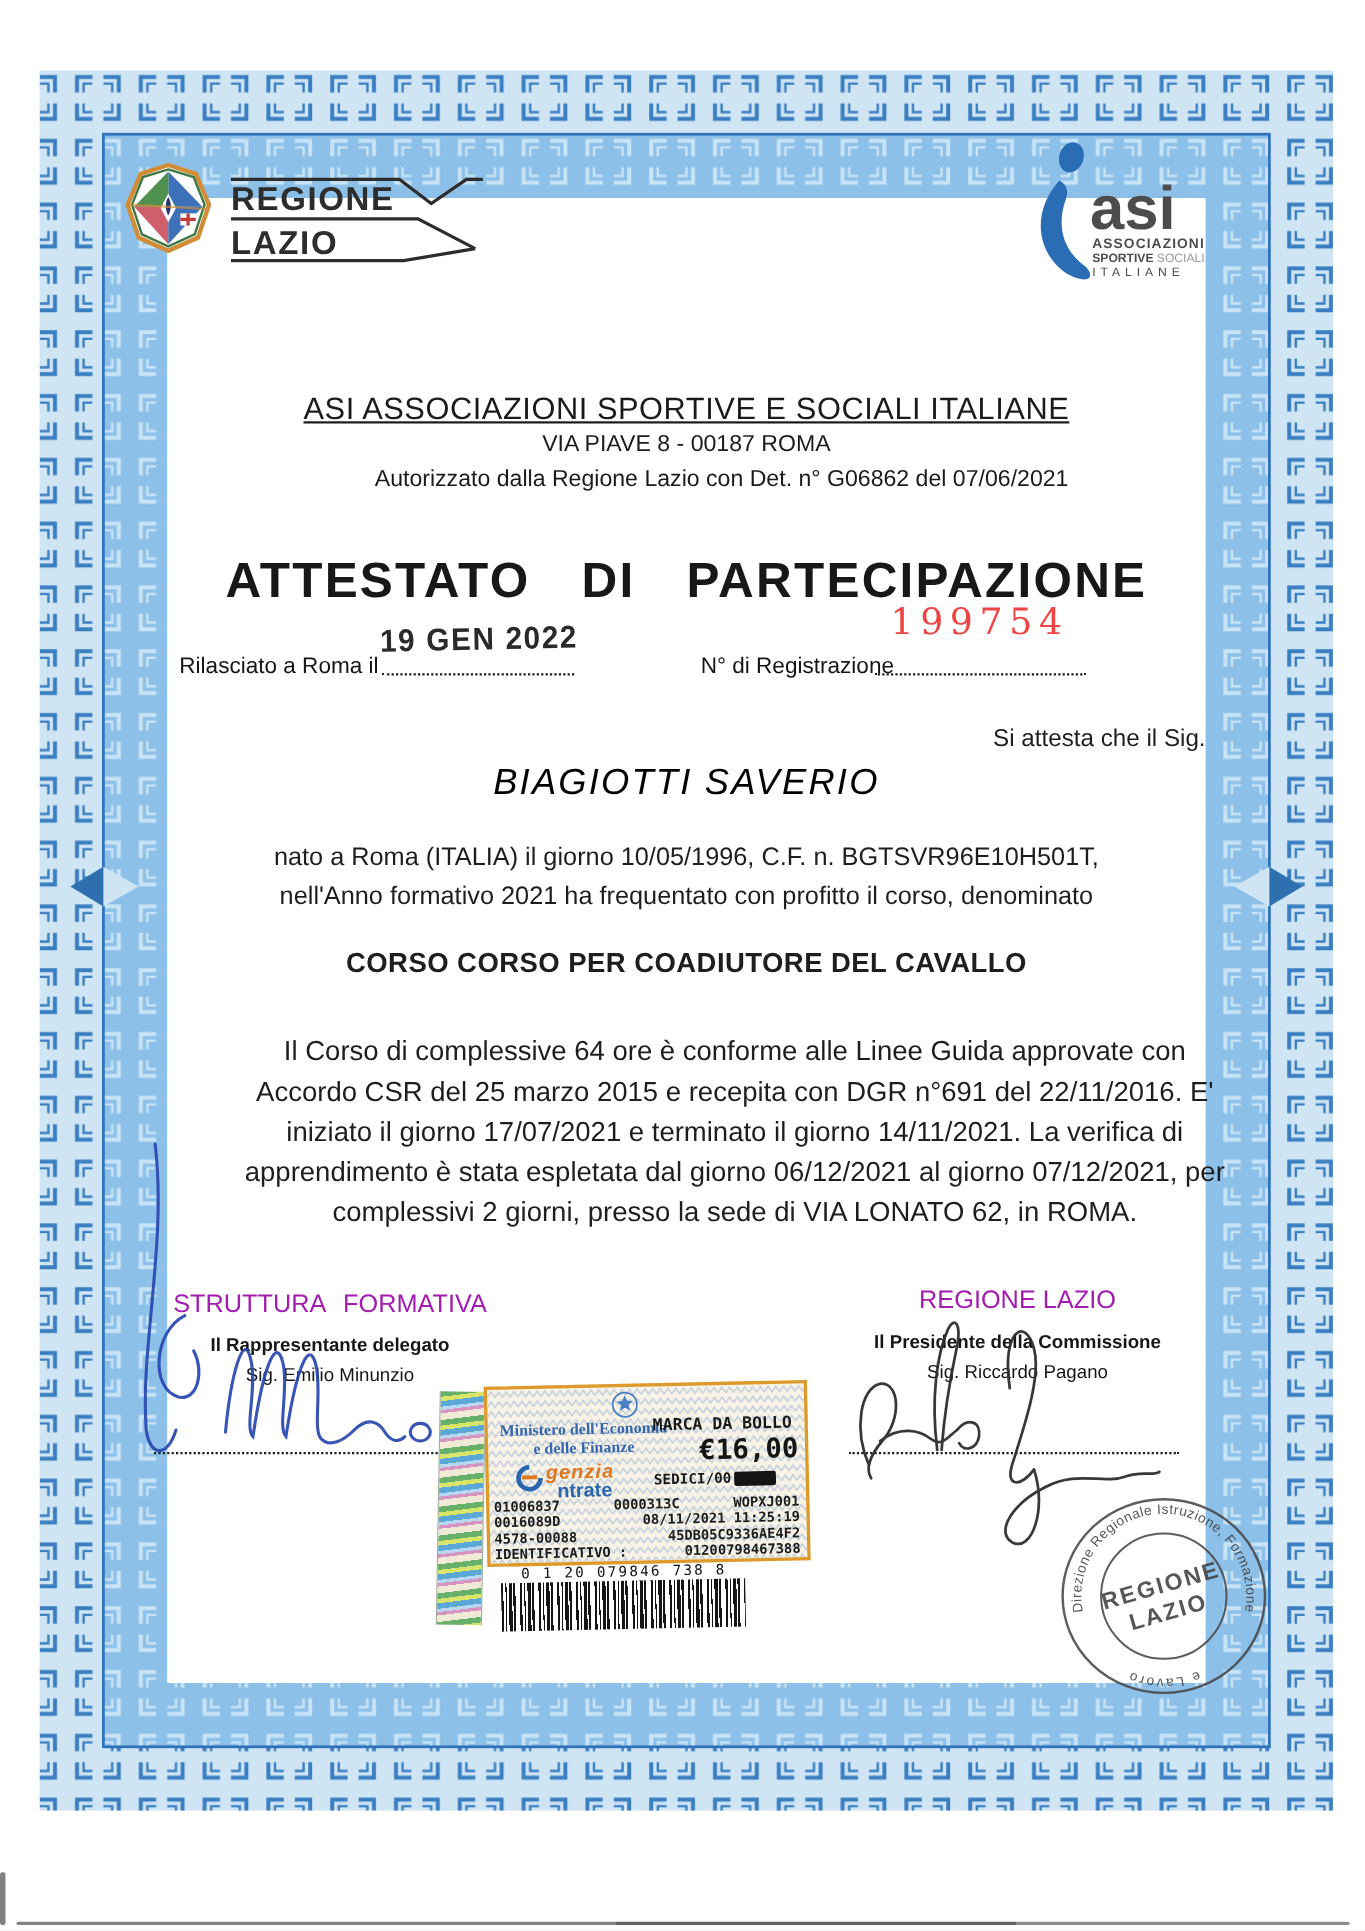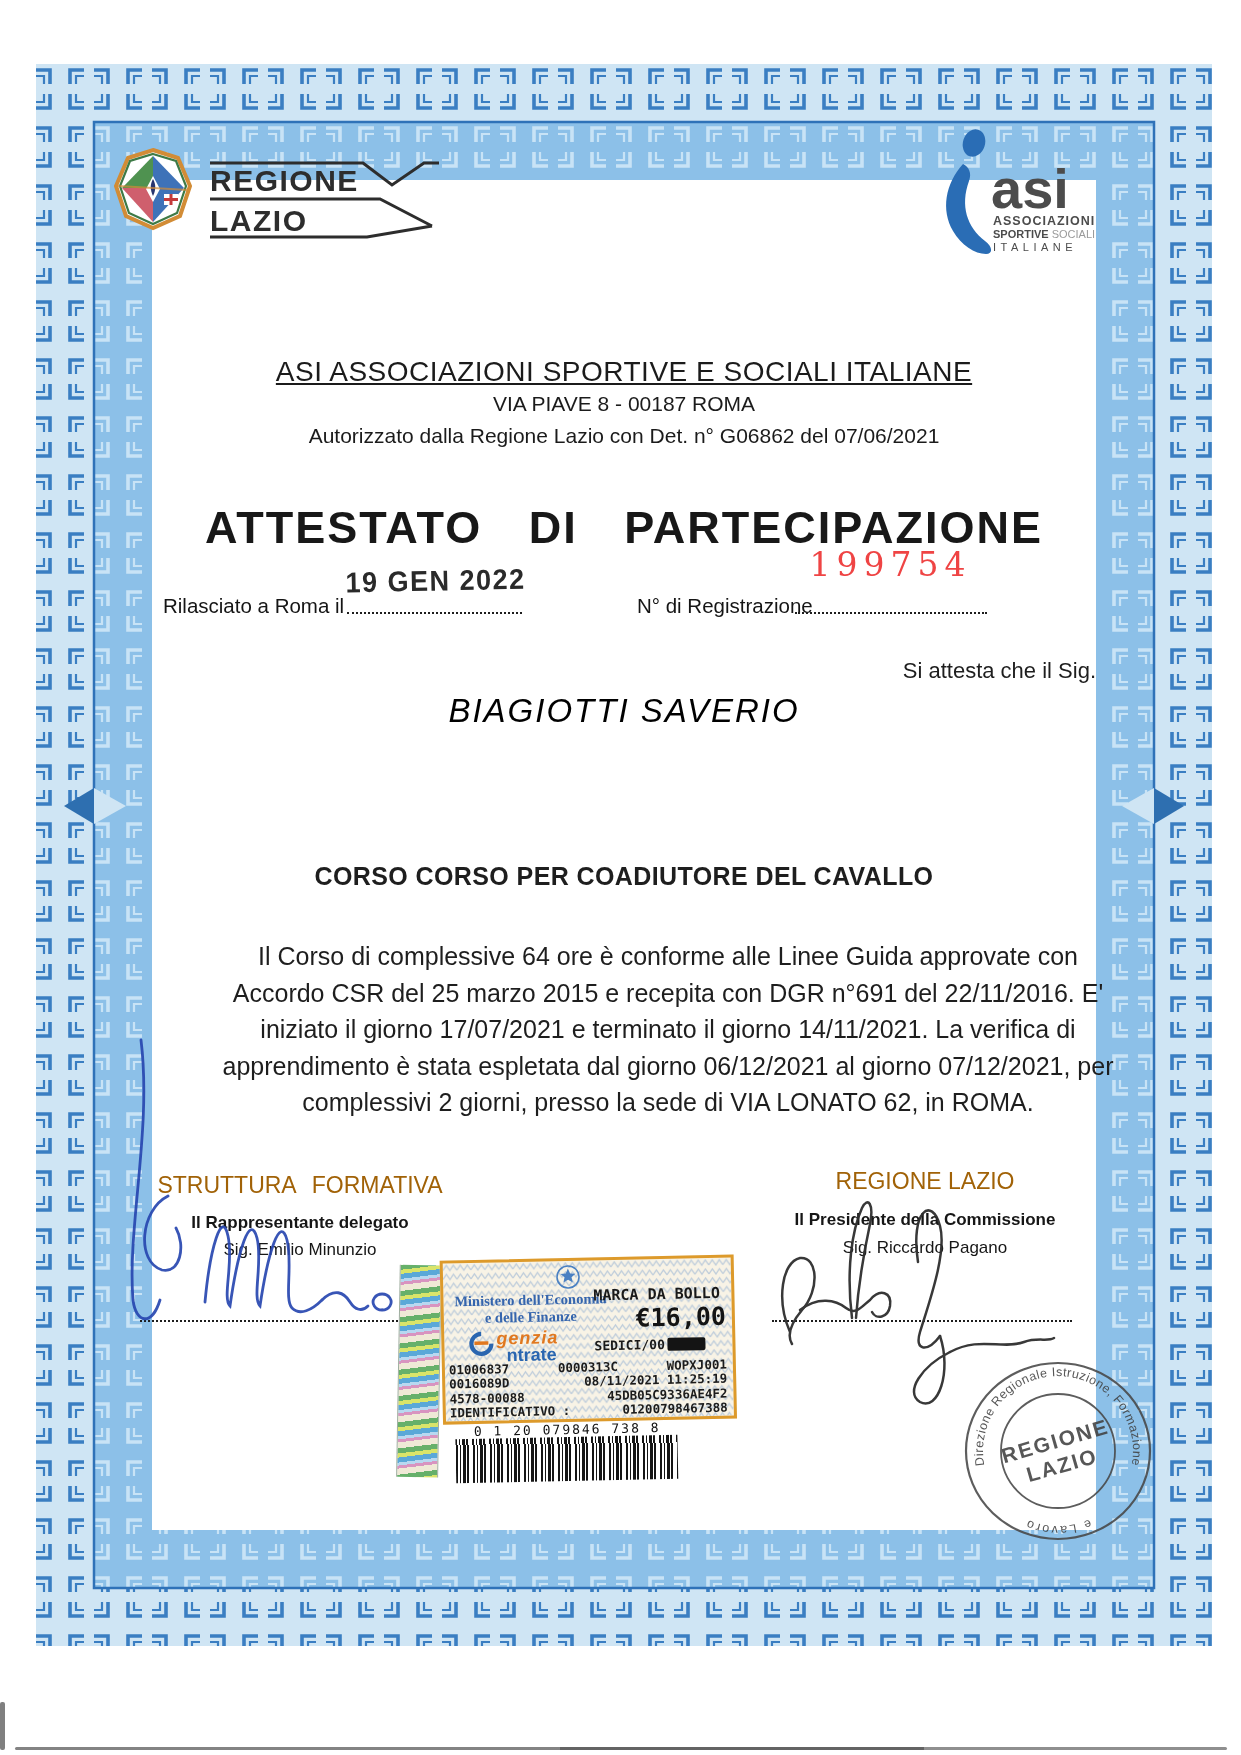--- a/index.html
+++ b/index.html
@@ -3,37 +3,37 @@
 <meta charset="utf-8">
 <style>
   html,body{margin:0;padding:0;background:#e9e9e9;}
   #page{position:relative;width:1241px;height:1755px;background:#ffffff;overflow:hidden;
         font-family:"Liberation Sans",sans-serif;color:#1e1e1e;}
   .abs{position:absolute;}
   .ctr{text-align:center;}
   
   .org-line{left:152px;width:944px;top:356px;font-size:28px;font-weight:500;letter-spacing:.5px;color:#1b1b1b;text-decoration:underline;}
   .addr-line{left:152px;width:944px;top:392px;font-size:21px;font-weight:500;color:#1b1b1b;}
-  .auth-line{left:152px;width:944px;top:424px;font-size:21px;color:#1b1b1b;}
+  .auth-line{left:152px;width:944px;top:424px;font-size:21px;color:#1b1b1b;padding-left:32px;}
   .cert-title{left:152px;width:944px;top:478px;font-size:45px;font-weight:bold;letter-spacing:2px;word-spacing:32px;color:#181818;margin-top:24px;}
   
   .issue-label{font-size:20.5px;color:#151515;}
   .dots{border-bottom:2.6px dotted #1d1d1d;height:0;}
   .date-stamp{left:338px;top:566px;width:195px;text-align:center;font-size:27px;font-weight:bold;
               letter-spacing:1.5px;color:#2a2a2a;transform:rotate(-1.2deg) scaleY(1.06);}
   .reg-number{left:788px;top:545px;width:205px;text-align:center;font-family:"DejaVu Serif",serif;
               font-size:33px;letter-spacing:6px;color:#ef4444;}
   
   .intro{left:152px;width:944px;top:658px;font-size:22px;text-align:right;}
   .p-name{left:152px;width:944px;top:692px;font-size:33px;font-style:italic;letter-spacing:2px;color:#000000;}
   .birth{left:152px;width:944px;top:760px;font-size:23px;line-height:36px;}
   .course-title{left:152px;width:944px;top:862px;font-size:25px;font-weight:bold;letter-spacing:.4px;}
   .details{left:152px;width:944px;top:938px;font-size:25px;line-height:36.5px;margin-left:44px;}
   
-  .sig-org{font-size:23px;color:#a16207;}
+  .sig-org{font-size:23px;color:#a21caf;}
   .sig-role{font-size:17px;font-weight:bold;color:#161616;}
   .sig-name{font-size:17px;color:#161616;}
   .left-block{left:140px;width:320px;}
   .right-block{left:765px;width:320px;}
   
   #tax-stamp{left:398px;top:1256px;width:340px;height:232px;transform:rotate(-1.2deg);}
   #holo{left:0;top:6px;width:40px;height:212px;transform:rotate(2.2deg);border-left:1px solid #9fae9f;border-right:1px solid #9fae9f;
         background:repeating-linear-gradient(172deg,#66b06a 0 5px,#d9e46a 5px 9px,#5aa8d8 9px 14px,#b8d8f0 14px 17px,#d894c0 17px 20px,#efe9d6 20px 26px);}
   #stamp-body{left:44px;top:2px;width:288px;height:158px;background:#f8f3e6;border:3px solid #dd9a2b;overflow:hidden;}
   .zigzag{left:0;top:0;width:100%;height:100%;opacity:.55;}
@@ -141,20 +141,24 @@
   <div class="abs dots" style="left:347px;top:612px;width:175px"></div>
   <div class="abs date-stamp">19 GEN 2022</div>
 
   <div class="abs issue-label" style="left:637px;top:594px">N° di Registrazione</div>
   <div class="abs dots" style="left:795px;top:612px;width:192px"></div>
   <div class="abs reg-number">199754</div>
 
   <div class="abs ctr intro">Si attesta che il Sig.</div>
   <div class="abs ctr p-name">BIAGIOTTI SAVERIO</div>
 
+  <div class="abs ctr birth">
+    <div>nato a Roma (ITALIA) il giorno 10/05/1996, C.F. n. BGTSVR96E10H501T,</div>
+    <div>nell'Anno formativo 2021 ha frequentato con profitto il corso, denominato</div>
+  </div>
 
   <div class="abs ctr course-title">CORSO CORSO PER COADIUTORE DEL CAVALLO</div>
 
   <div class="abs ctr details">
     <div>Il Corso di complessive 64 ore è conforme alle Linee Guida approvate con</div>
     <div>Accordo CSR del 25 marzo 2015 e recepita con DGR n°691 del 22/11/2016. E'</div>
     <div>iniziato il giorno 17/07/2021 e terminato il giorno 14/11/2021. La verifica di</div>
     <div>apprendimento è stata espletata dal giorno 06/12/2021 al giorno 07/12/2021, per</div>
     <div>complessivi 2 giorni, presso la sede di VIA LONATO 62, in ROMA.</div>
   </div>

